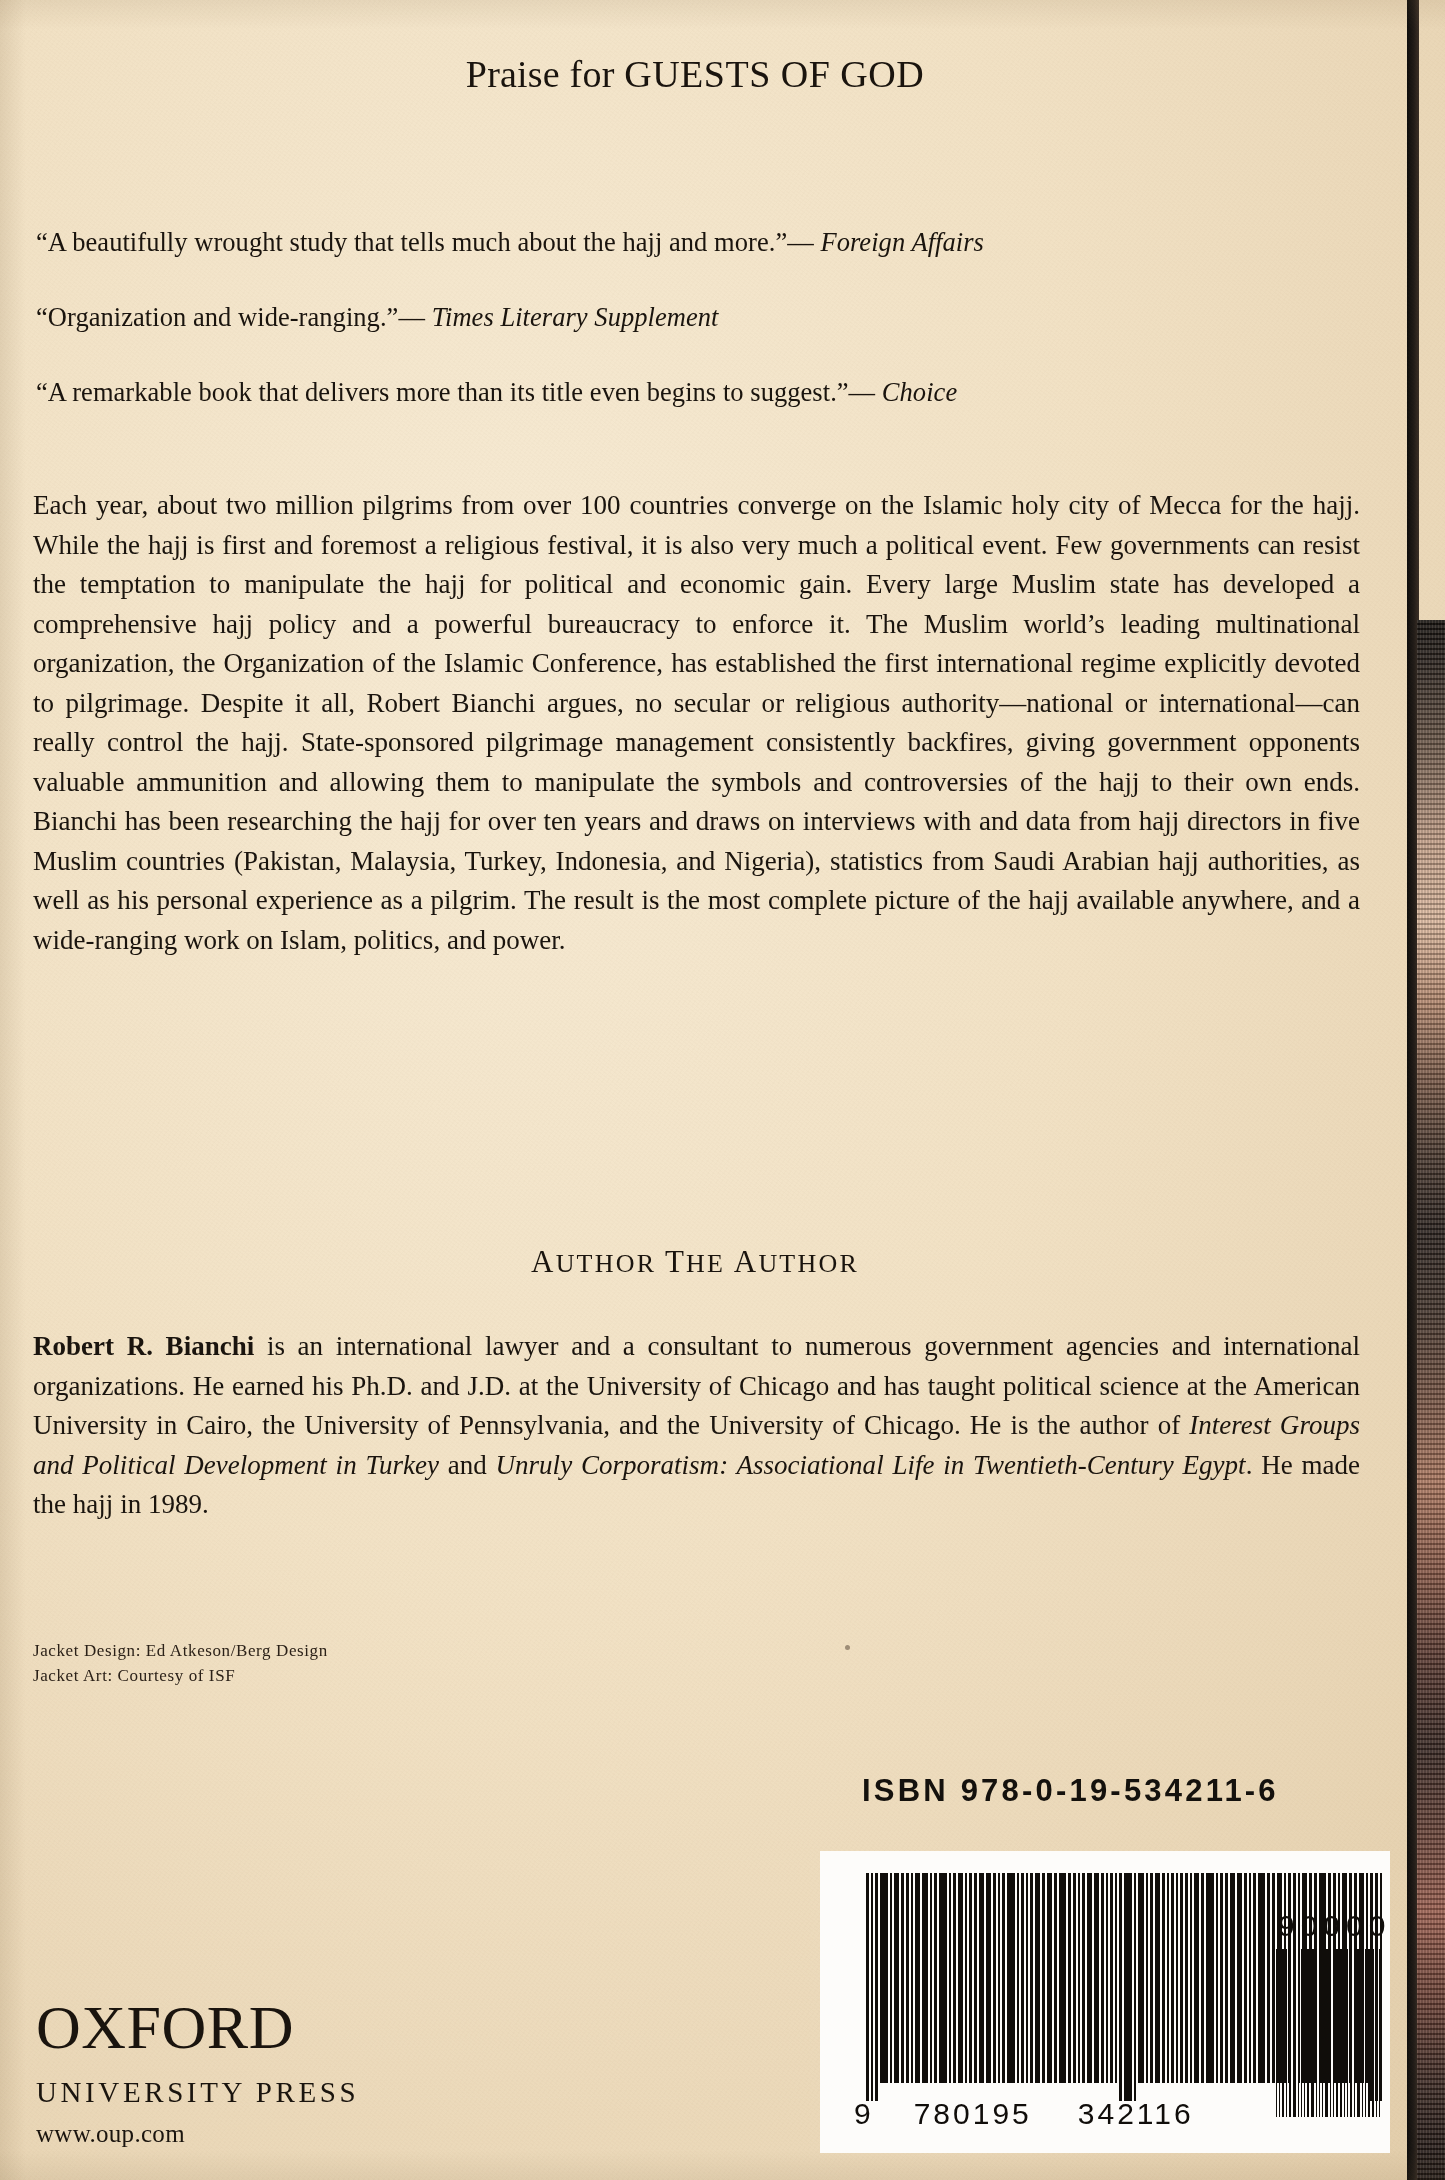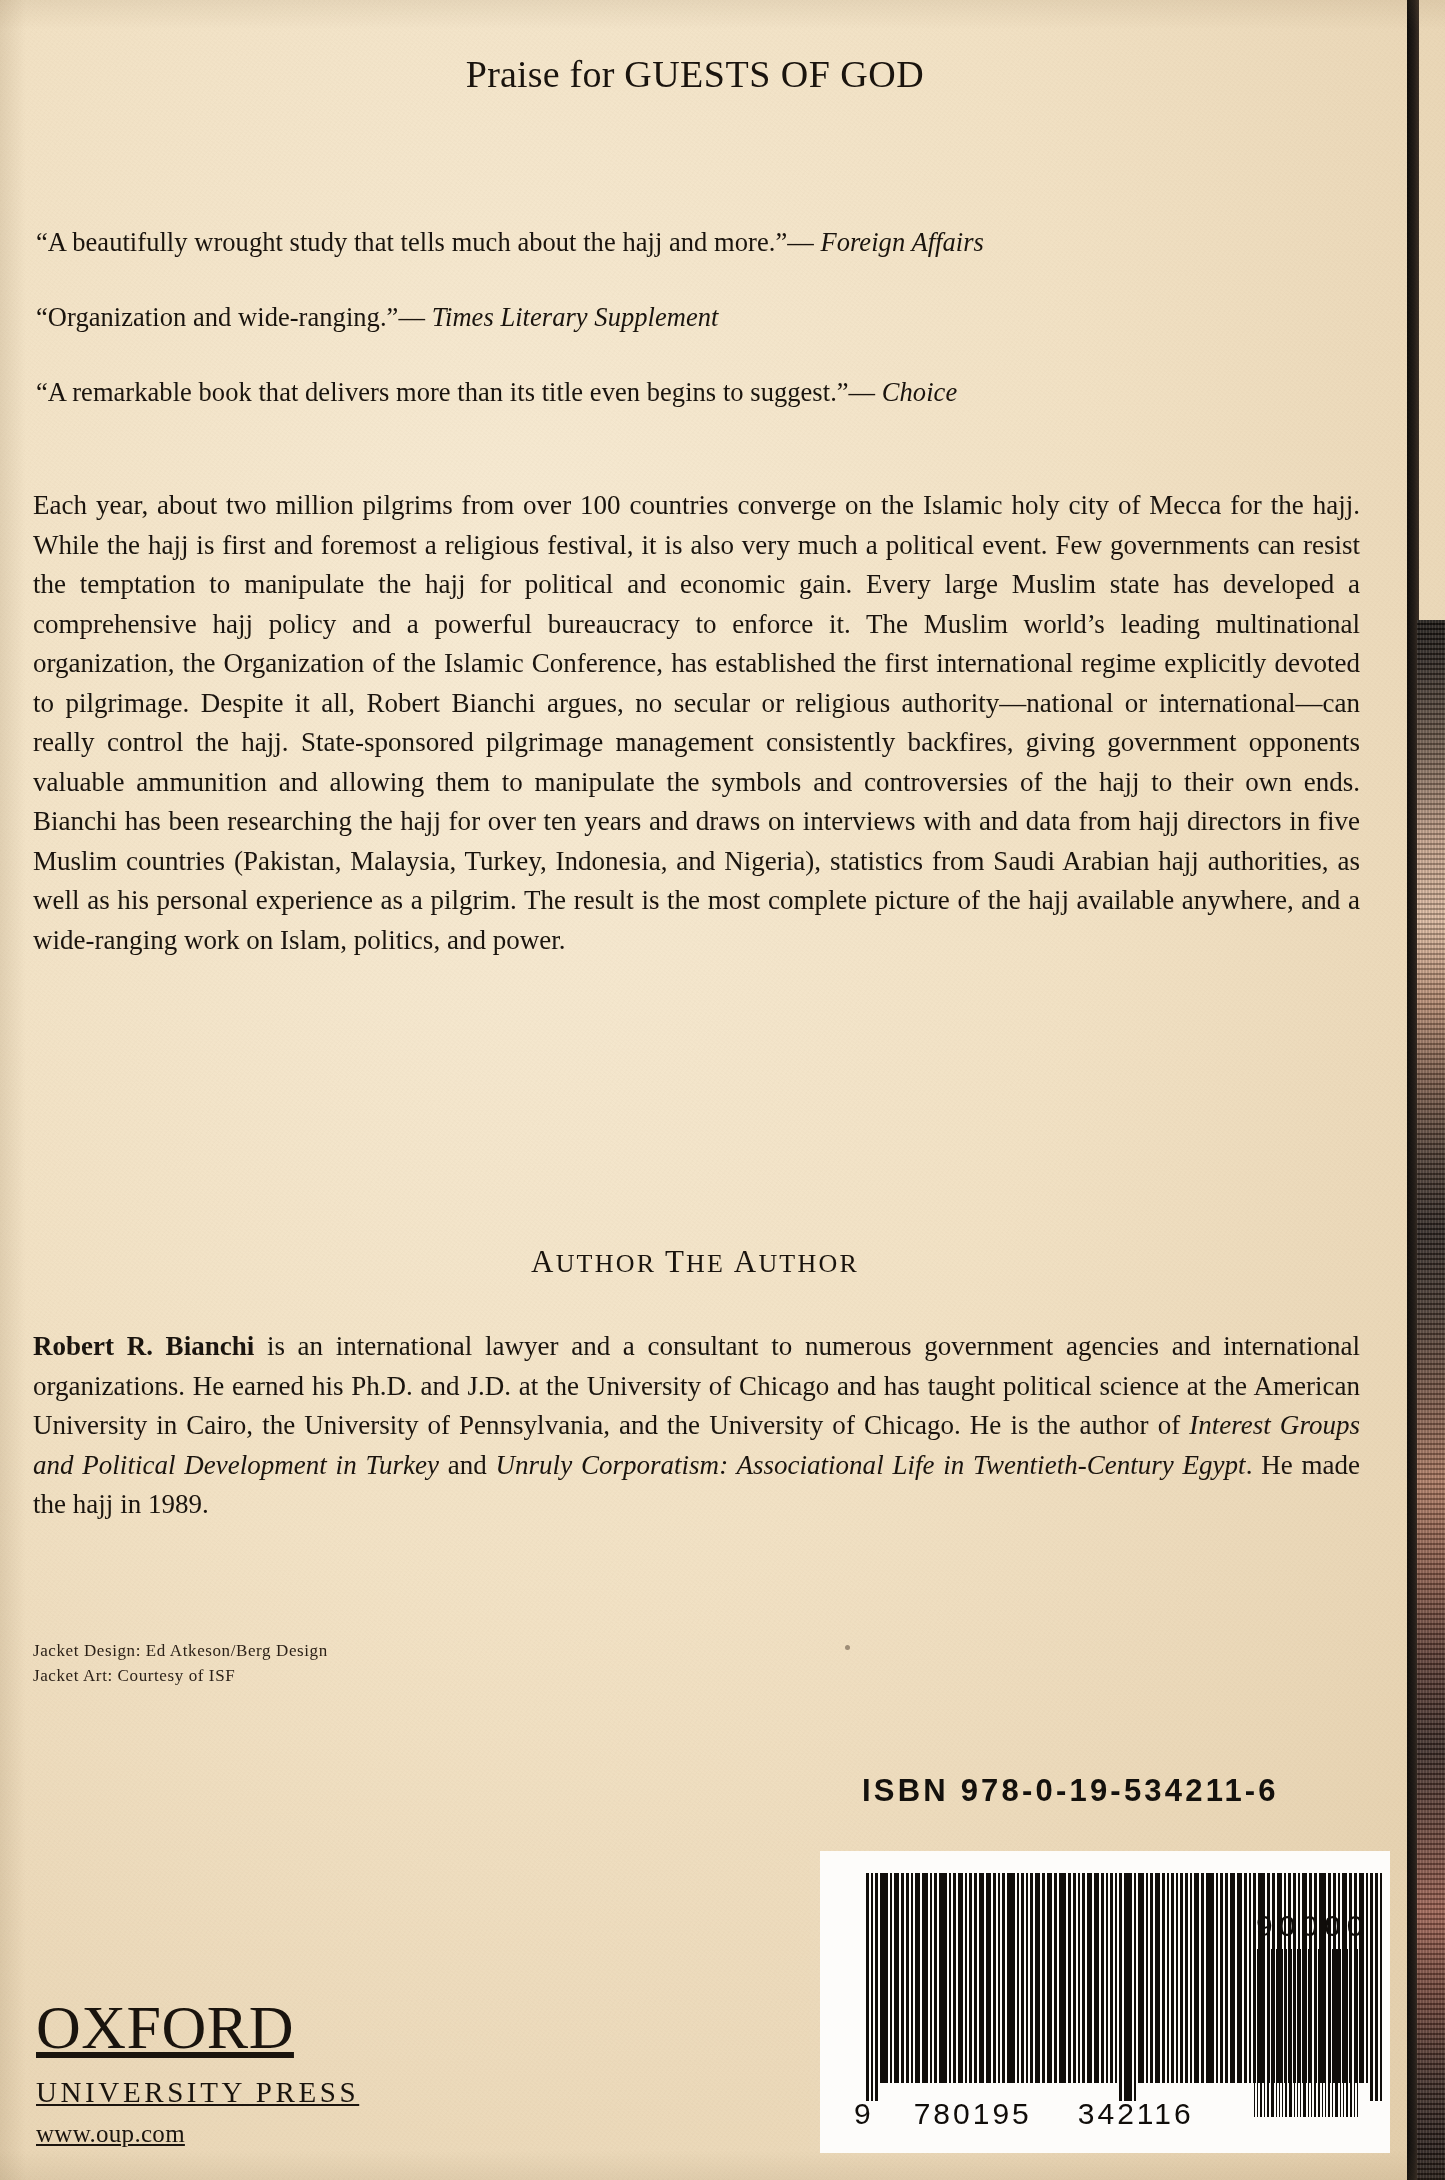--- a/index.html
+++ b/index.html
@@ -182,21 +182,20 @@
     height: 5px;
     border-radius: 50%;
     background: rgba(60,45,30,.45);
   }
 
   
   .publisher {
     position: absolute;
     left: 36px;
     bottom: 34px;
-    text-decoration: underline;
   }
   .oxford {
     font-size: 62px;
     letter-spacing: .5px;
     line-height: 1;
     font-family: "Liberation Serif", "DejaVu Serif", serif;
   }
   .univ-press {
     font-size: 29px;
     letter-spacing: 3.6px;
@@ -256,21 +255,21 @@
     font-family: "Liberation Sans", "DejaVu Sans", sans-serif;
     font-size: 30px;
     letter-spacing: 3px;
     color: #100d0a;
   }
   .bc-digits .lead { margin-right: 40px; }
   .bc-digits .grp2 { margin-left: 46px; }
 
   .addon {
     position: absolute;
-    left: 434px;
+    left: 456px;
     top: 58px;
     width: 106px;
   }
   .addon .addon-num {
     font-family: "Liberation Sans", "DejaVu Sans", sans-serif;
     font-size: 30px;
     letter-spacing: 6px;
     color: #100d0a;
     margin-bottom: 6px;
     margin-left: 2px;

